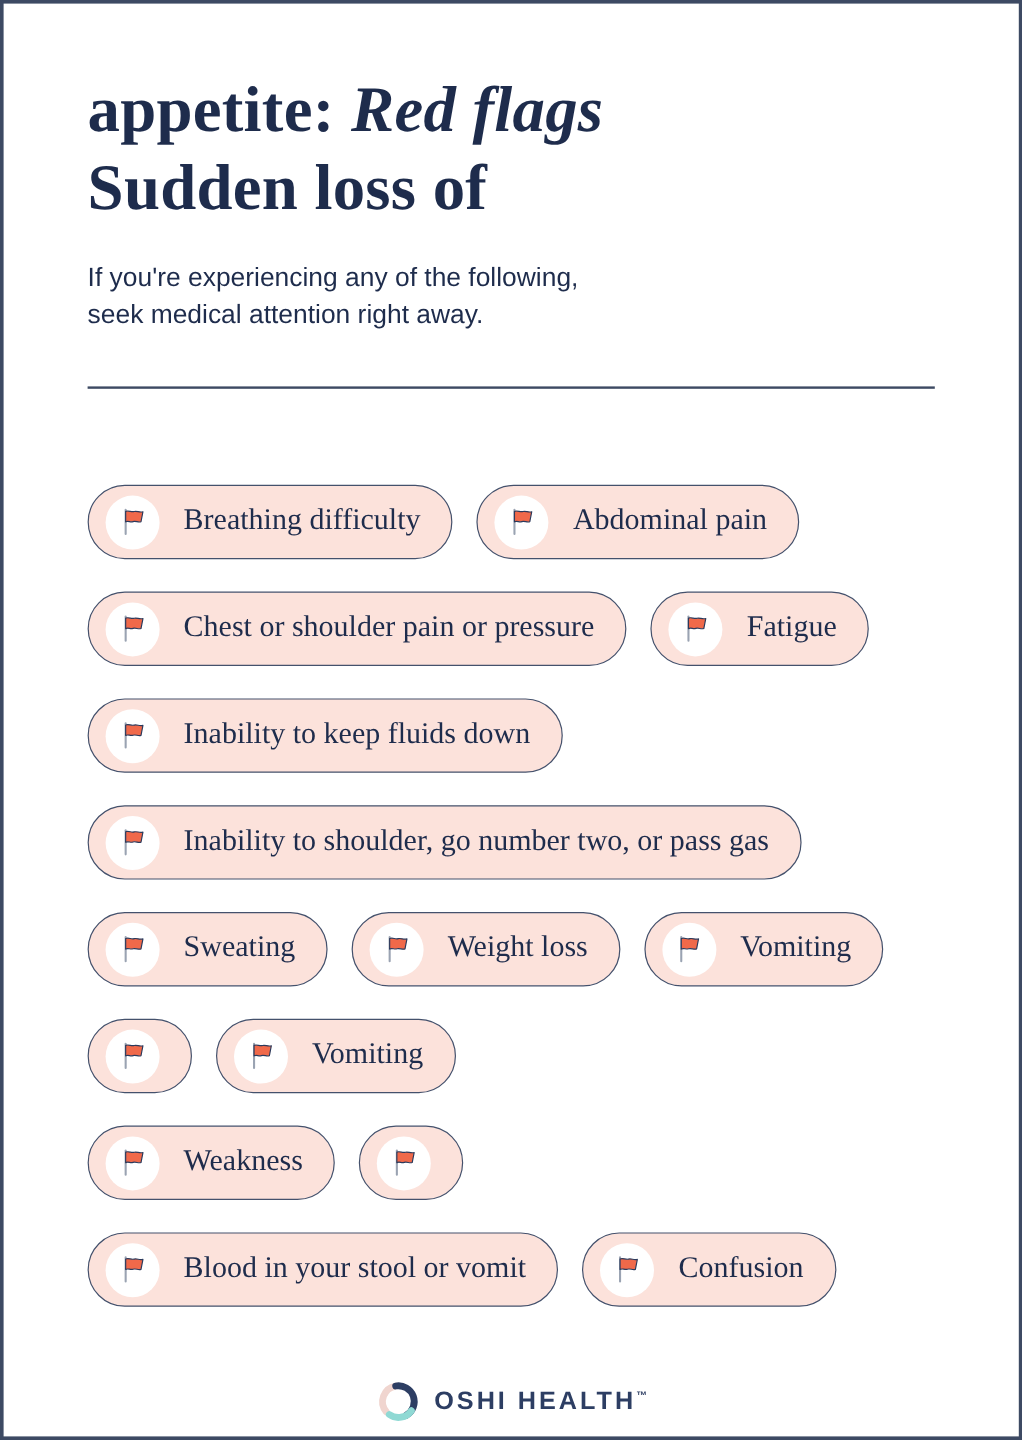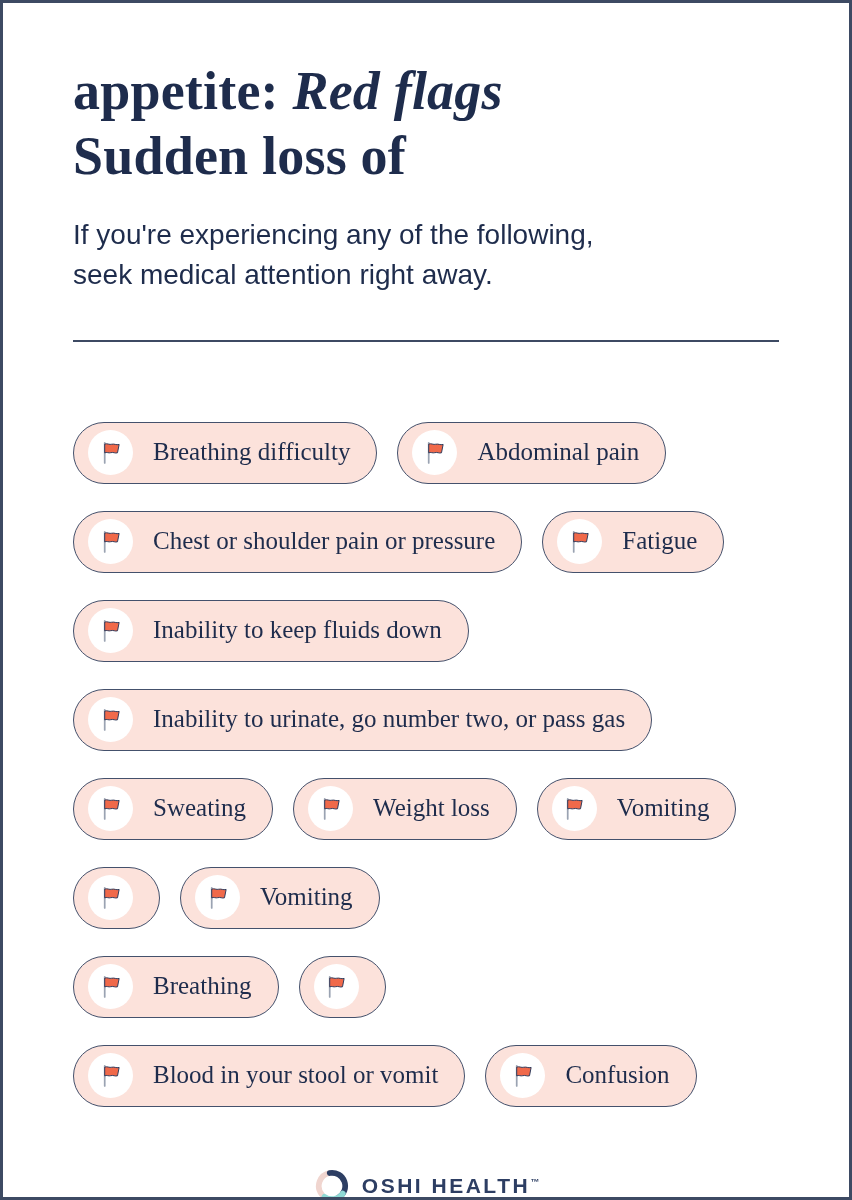--- a/index.html
+++ b/index.html
@@ -29,21 +29,21 @@
     font-size:54px;
     line-height:1.2;
     font-weight:600;
     color:var(--navy);
     letter-spacing:0.2px;
   }
   .page-title .italic{font-style:italic;}
 
   .subtitle{
     margin-top:26px;
-    font-size:28px;
+    font-size:22px;
     line-height:1.45;
     color:var(--navy);
   }
 
   .divider{
     margin-top:44px;
     border:none;
     border-top:2px solid var(--frame);
     width:100%;
   }
@@ -210,21 +210,21 @@
     <line x1="6.2" y1="2.6" x2="6.2" y2="21.2" stroke="var(--pole)" stroke-width="1.6" stroke-linecap="round"></line>
     <path d="M6.2 3.8
              C 8.5 2.8, 10.5 4.6, 12.8 3.9
              C 15 3.3, 16.8 4.9, 19.5 4.1
              L 18.0 11.8
              C 15.8 12.6, 14.0 10.9, 11.8 11.7
              C 9.8 12.4, 8.0 10.8, 6.2 11.9
              Z" fill="var(--flag)" stroke="#2b3a5c" stroke-width="0.9" stroke-linejoin="round"></path>
   </svg>
 </span>
-          <span class="pill-label">Inability to urinate, go number two, or pass gas</span>
+          <span class="pill-label">Inability to shoulder, go number two, or pass gas</span>
         </div>
       </div>
       <div class="pill-row">
         <div class="pill">
           <span class="pill-icon-circle">
   <svg viewBox="0 0 24 24" xmlns="http://www.w3.org/2000/svg" aria-hidden="true">
     <line x1="6.2" y1="2.6" x2="6.2" y2="21.2" stroke="var(--pole)" stroke-width="1.6" stroke-linecap="round"></line>
     <path d="M6.2 3.8
              C 8.5 2.8, 10.5 4.6, 12.8 3.9
              C 15 3.3, 16.8 4.9, 19.5 4.1
@@ -305,21 +305,21 @@
     <line x1="6.2" y1="2.6" x2="6.2" y2="21.2" stroke="var(--pole)" stroke-width="1.6" stroke-linecap="round"></line>
     <path d="M6.2 3.8
              C 8.5 2.8, 10.5 4.6, 12.8 3.9
              C 15 3.3, 16.8 4.9, 19.5 4.1
              L 18.0 11.8
              C 15.8 12.6, 14.0 10.9, 11.8 11.7
              C 9.8 12.4, 8.0 10.8, 6.2 11.9
              Z" fill="var(--flag)" stroke="#2b3a5c" stroke-width="0.9" stroke-linejoin="round"></path>
   </svg>
 </span>
-          <span class="pill-label">Breathing</span>
+          <span class="pill-label">Weakness</span>
         </div>
         <div class="pill">
           <span class="pill-icon-circle">
   <svg viewBox="0 0 24 24" xmlns="http://www.w3.org/2000/svg" aria-hidden="true">
     <line x1="6.2" y1="2.6" x2="6.2" y2="21.2" stroke="var(--pole)" stroke-width="1.6" stroke-linecap="round"></line>
     <path d="M6.2 3.8
              C 8.5 2.8, 10.5 4.6, 12.8 3.9
              C 15 3.3, 16.8 4.9, 19.5 4.1
              L 18.0 11.8
              C 15.8 12.6, 14.0 10.9, 11.8 11.7

